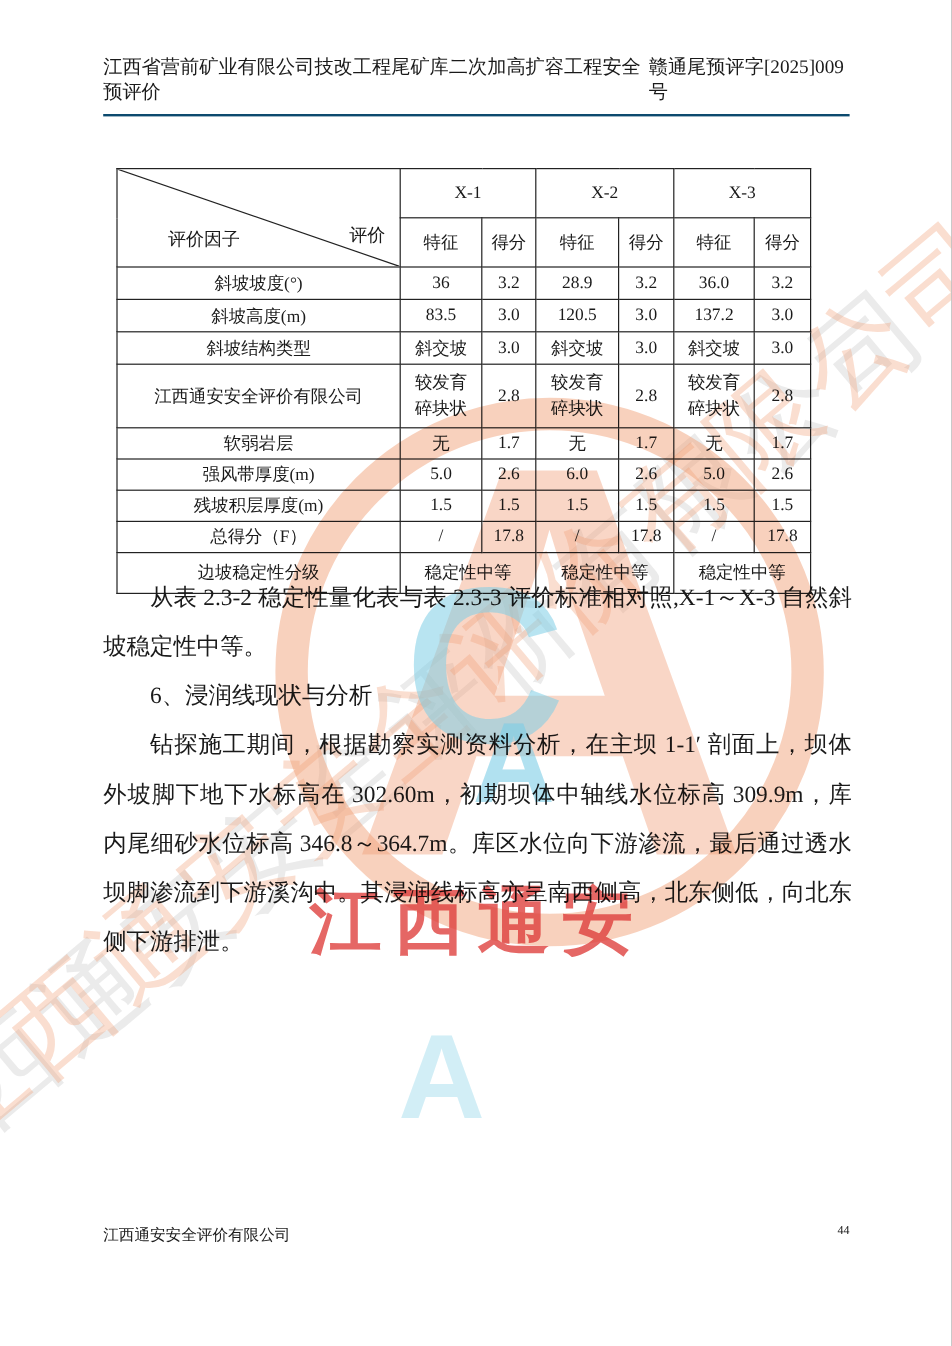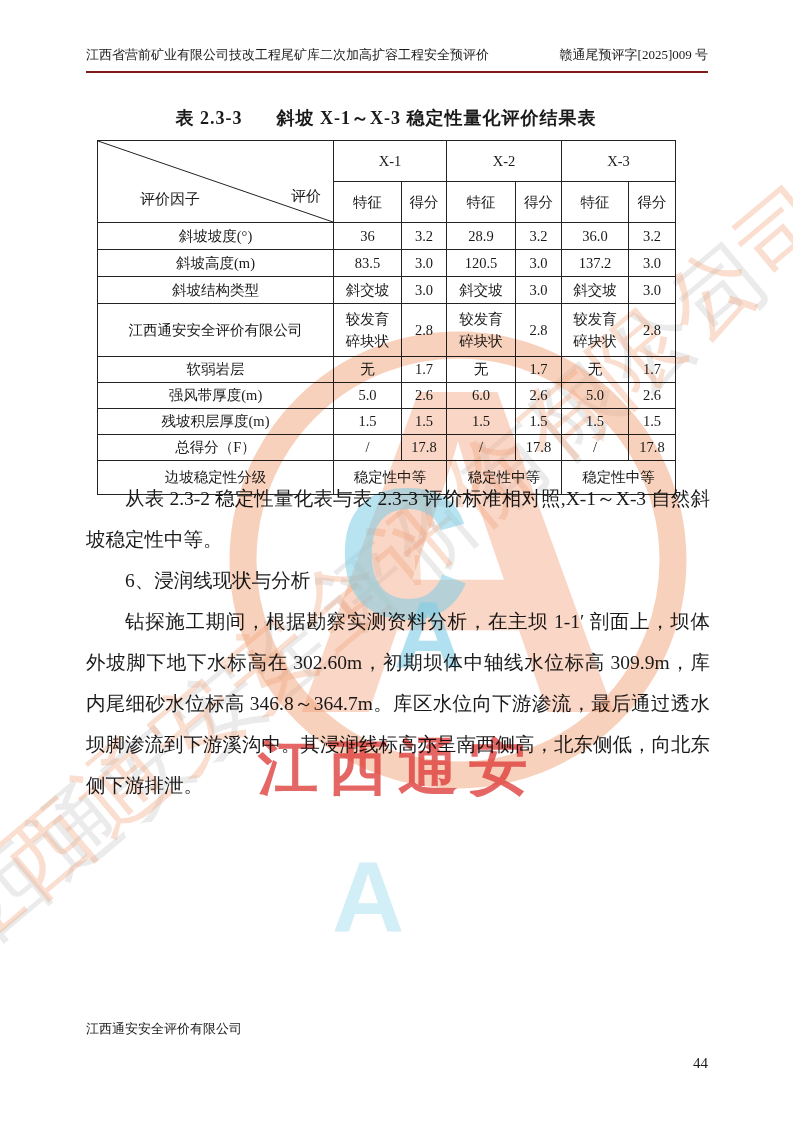--- a/index.html
+++ b/index.html
@@ -5,21 +5,21 @@
   html,body { margin:0; padding:0; background:#9a9a9a; }
   .page {
     position:relative; width:793px; height:1122px; margin:0 auto;
     background:#ffffff; overflow:hidden;
     font-family:"Liberation Serif","DejaVu Serif",serif; color:#1a1a1a;
   }
   
   .hdr {
     position:absolute; top:46px; left:86px; right:85px;
     display:flex; justify-content:space-between; align-items:flex-end;
-    font-size:13px; padding-bottom:7px; border-bottom:2px solid #7f1d1d;
+    font-size:16px; padding-bottom:7px; border-bottom:2px solid #0c4a6e;
   }
   
   .caption {
     position:absolute; top:106px; left:97px; width:578px;
     text-align:center; font-size:18px; font-weight:600; letter-spacing:1px;
   }
   .caption .gap { display:inline-block; width:34px; }
   
   .tblwrap { position:absolute; top:140px; left:97px; }
   table.tbl { border-collapse:collapse; table-layout:fixed; width:578px; }
@@ -38,42 +38,39 @@
     position:absolute; top:478px; left:86px; width:624px;
     font-size:19.5px; line-height:41px; text-align:justify;
   }
   .bodytext p { margin:0; text-indent:2em;font-family:Liberation Serif, serif; }
   
   .ftr {
     position:absolute; top:1020px; left:86px; right:85px;
     display:flex; justify-content:space-between; align-items:flex-start;
     font-size:13px;
   }
-  .ftr .pagenum { font-size:15px;margin-top:35px; }
+  .ftr .pagenum { font-size:10px; }
   
   .wm {
     position:absolute; inset:0; z-index:5; pointer-events:none;
     mix-blend-mode:multiply;
   }
   .wm svg { width:793px; height:1122px; }
   .wm text { font-family:"Liberation Sans","DejaVu Sans",sans-serif; }
 </style>
 </head>
 <body>
 
 <div class="page">
 
   <div class="hdr">
     <span>江西省营前矿业有限公司技改工程尾矿库二次加高扩容工程安全预评价</span>
     <span>赣通尾预评字[2025]009 号</span>
   </div>
 
-  <div class="caption">
-    <span>表 2.3-3</span><span class="gap"></span><span>斜坡 X-1～X-3 稳定性量化评价结果表</span>
-  </div>
 
   <div class="tblwrap">
     <table class="tbl">
       <colgroup>
         <col style="width:236px">
           <col style="width:68px">
           <col style="width:45px">
         <col style="width:69px">
           <col style="width:46px">
           <col style="width:67px">

